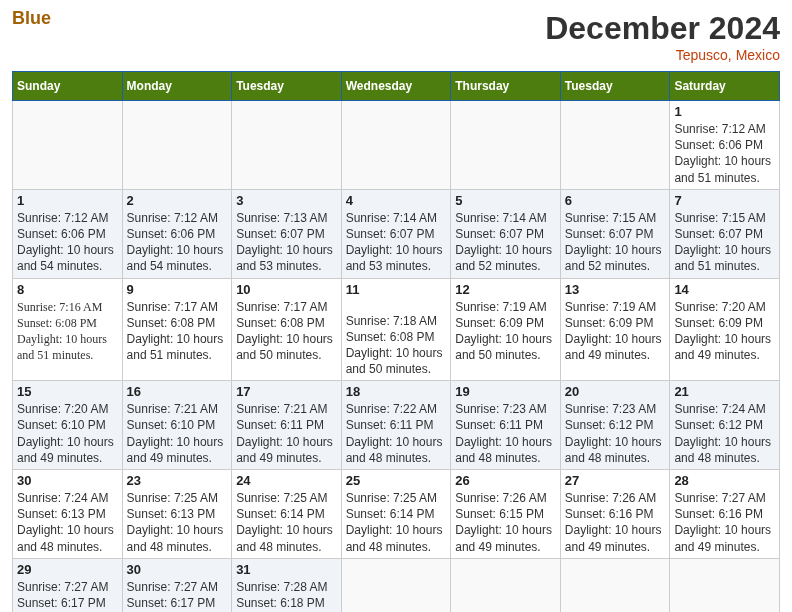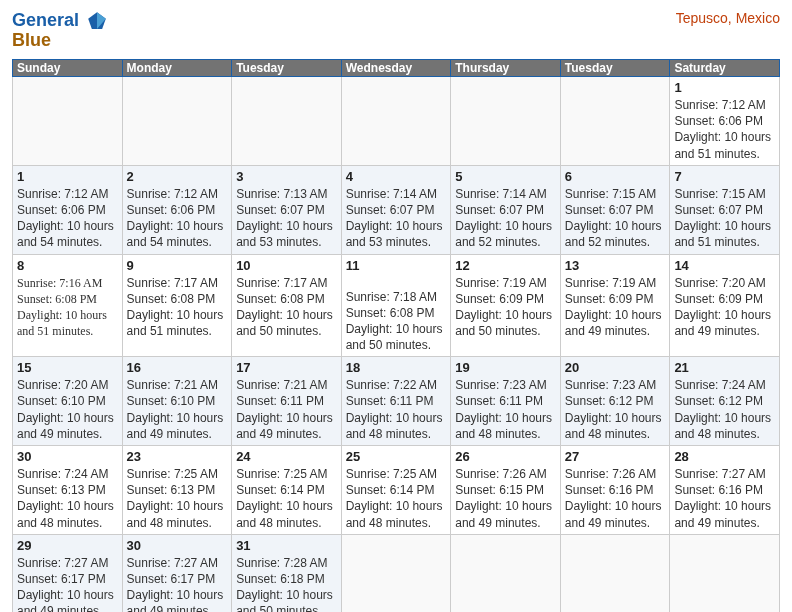--- a/index.html
+++ b/index.html
@@ -49,23 +49,23 @@
     .location {
       font-size: 14px;
       color: #c2410c;
     }
     table {
       width: 100%;
       border-collapse: collapse;
       font-size: 10.5px;
     }
     thead tr th {
-      background-color: #737373;
+      background-color: #4d7c0f;
       color: #fff;
-      padding: 1px 4px;
+      padding: 7px 4px;
       text-align: left;
       font-size: 12px;
       font-weight: bold;
       border: 1px solid #1a5fa8;
     }
     tbody tr td {
       border: 1px solid #ccc;
       padding: 3px 4px;
       vertical-align: top;
       width: calc(100%/7);
@@ -93,33 +93,25 @@
       background-color: #f9f9f9 !important;
     }
   </style>
 </head>
 <body>
 
 <div class="container">
   <div class="header">
     <div class="logo">
       <div>
-        <div style="display:flex;align-items:center;">
-          <span class="logo-text">
-            <span>General</span>
-            <svg class="logo-icon" viewBox="0 0 30 30" style="display:inline-block;vertical-align:middle;width:22px;height:22px;">
-              <polygon points="15,3 27,12 22,26 8,26 3,12" fill="#1a5fa8"></polygon>
-              <polygon points="15,3 27,12 15,26" fill="#4a9fd4"></polygon>
-            </svg>
-          </span>
-        </div>
         <div style="font-size:18px;font-weight:bold;color:#a16207;margin-top:-2px;">Blue</div>
       </div>
     </div>
     <div class="title-block">
+      <div class="month-title">December 2024</div>
       <div class="location">Tepusco, Mexico</div>
     </div>
   </div>
 
   <table>
     <thead>
       <tr>
 
       <th>Sunday</th>
           <th>Monday</th>

